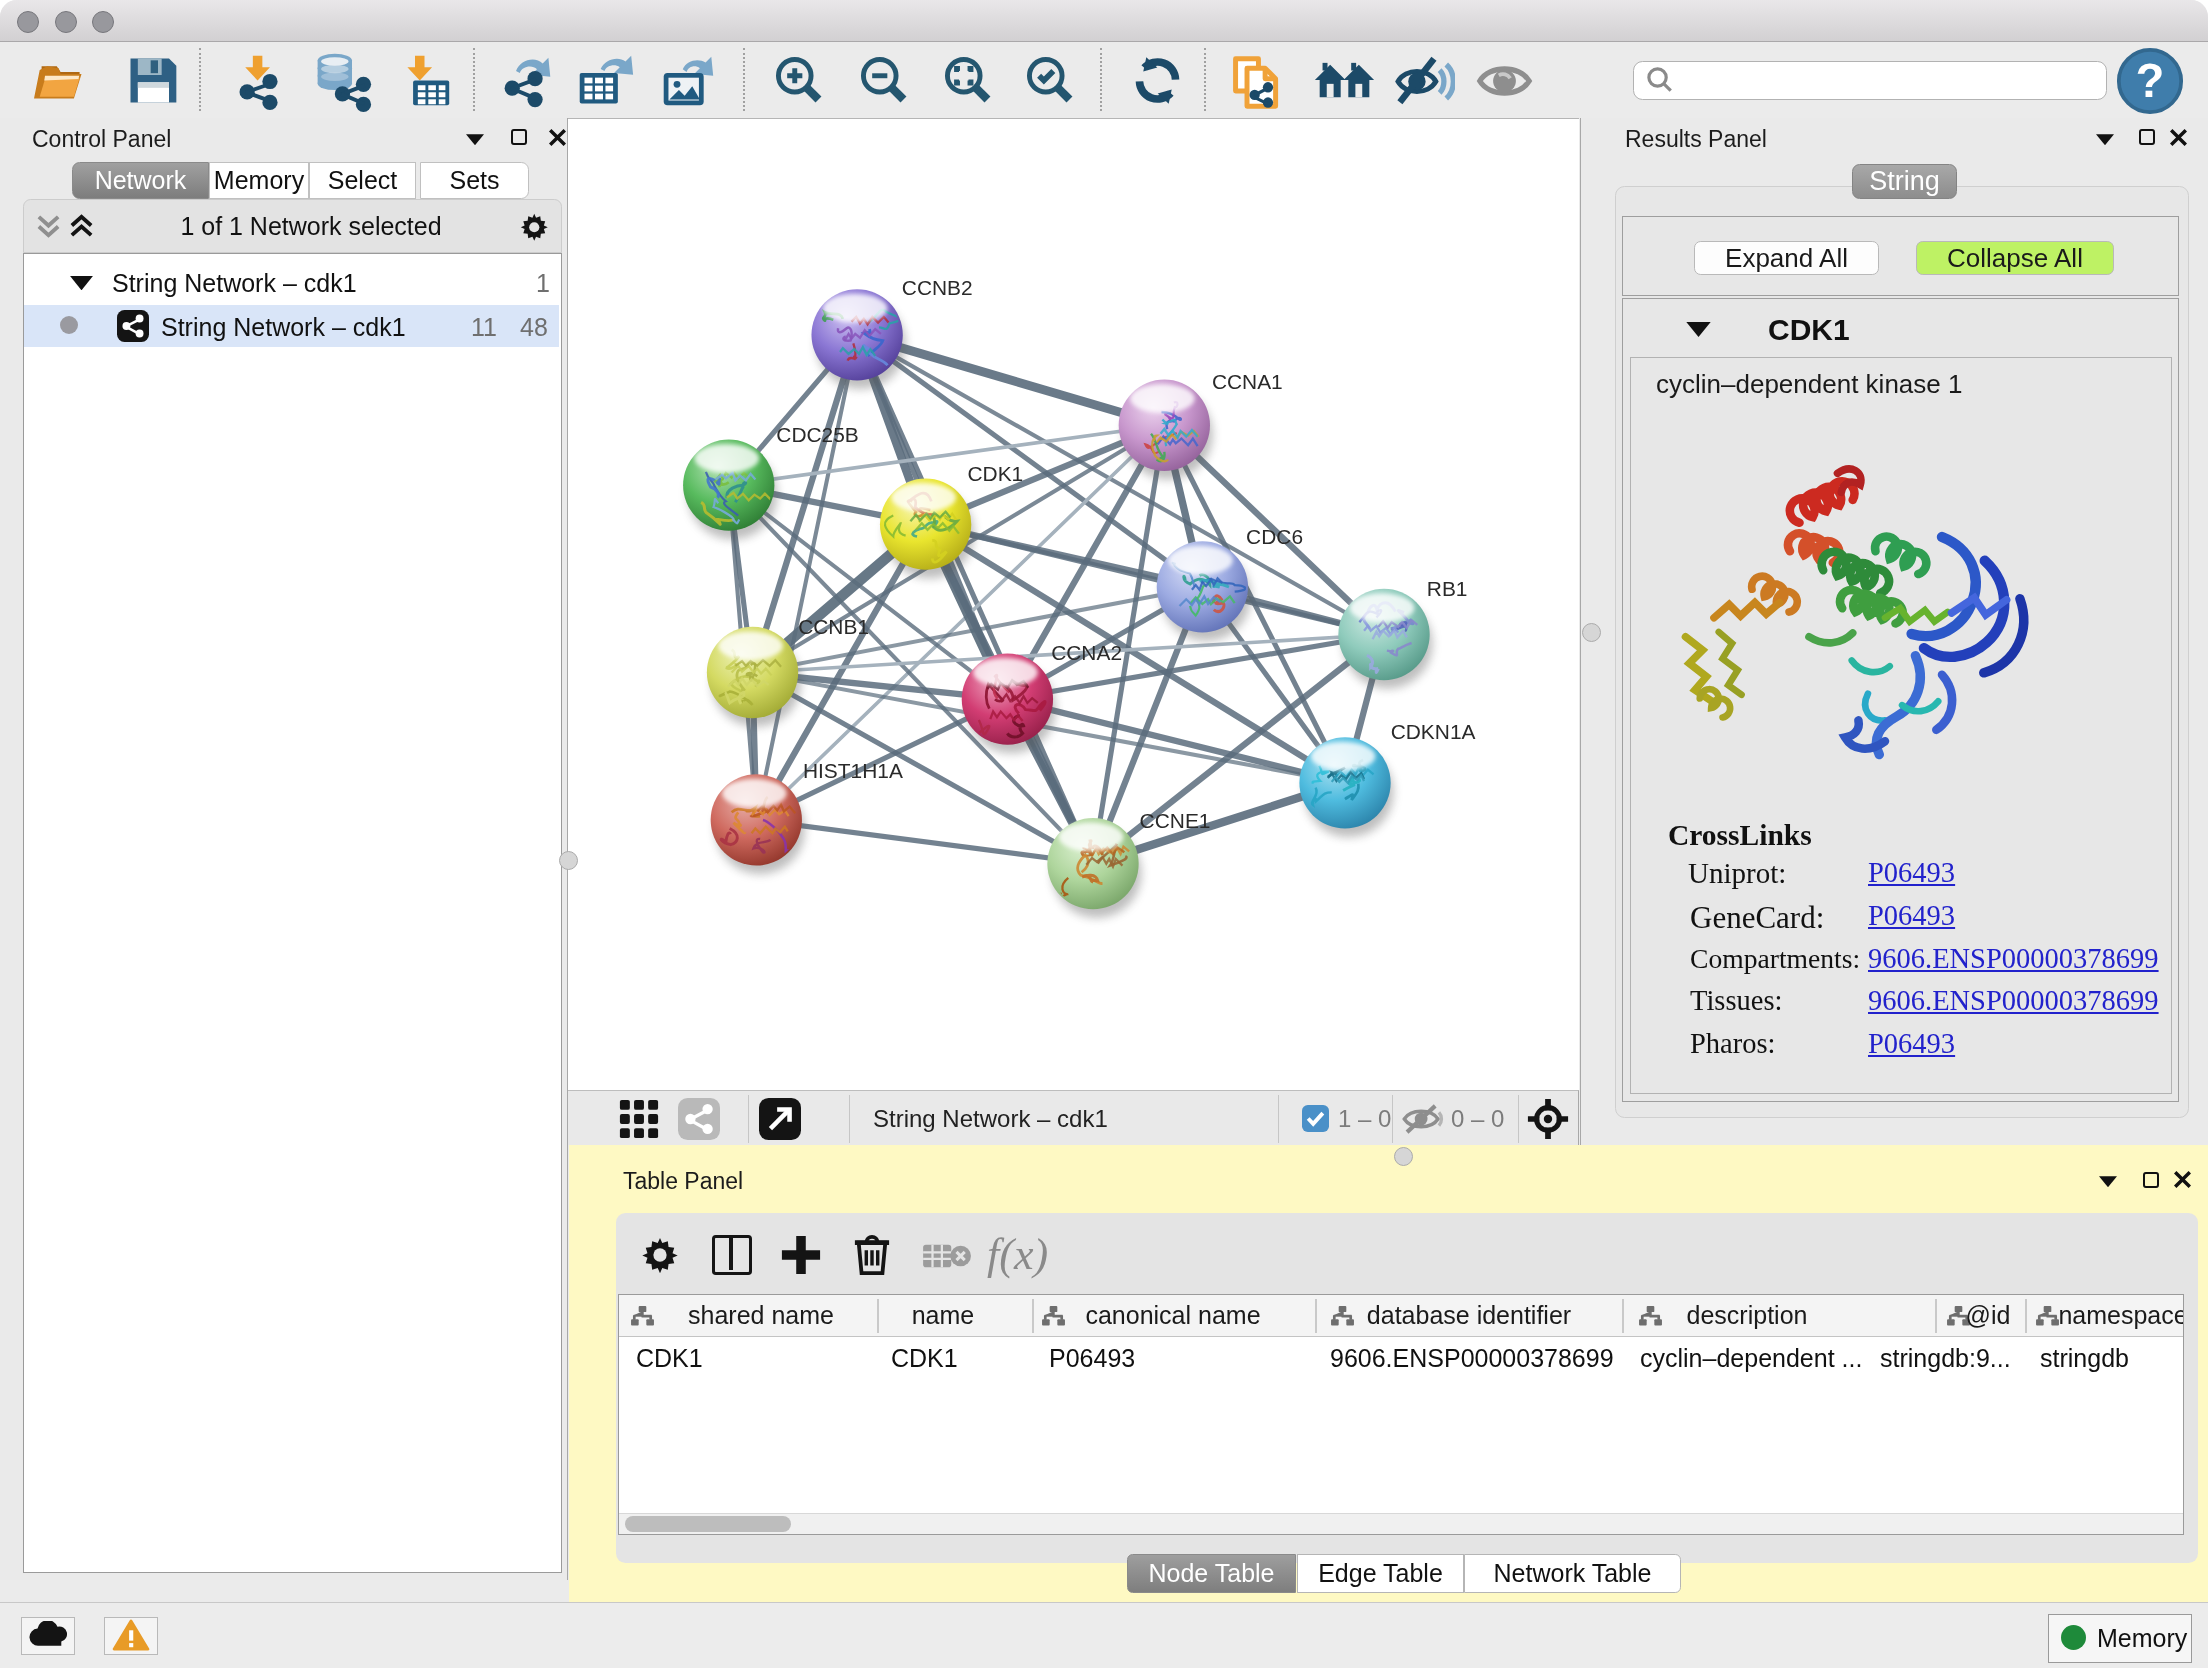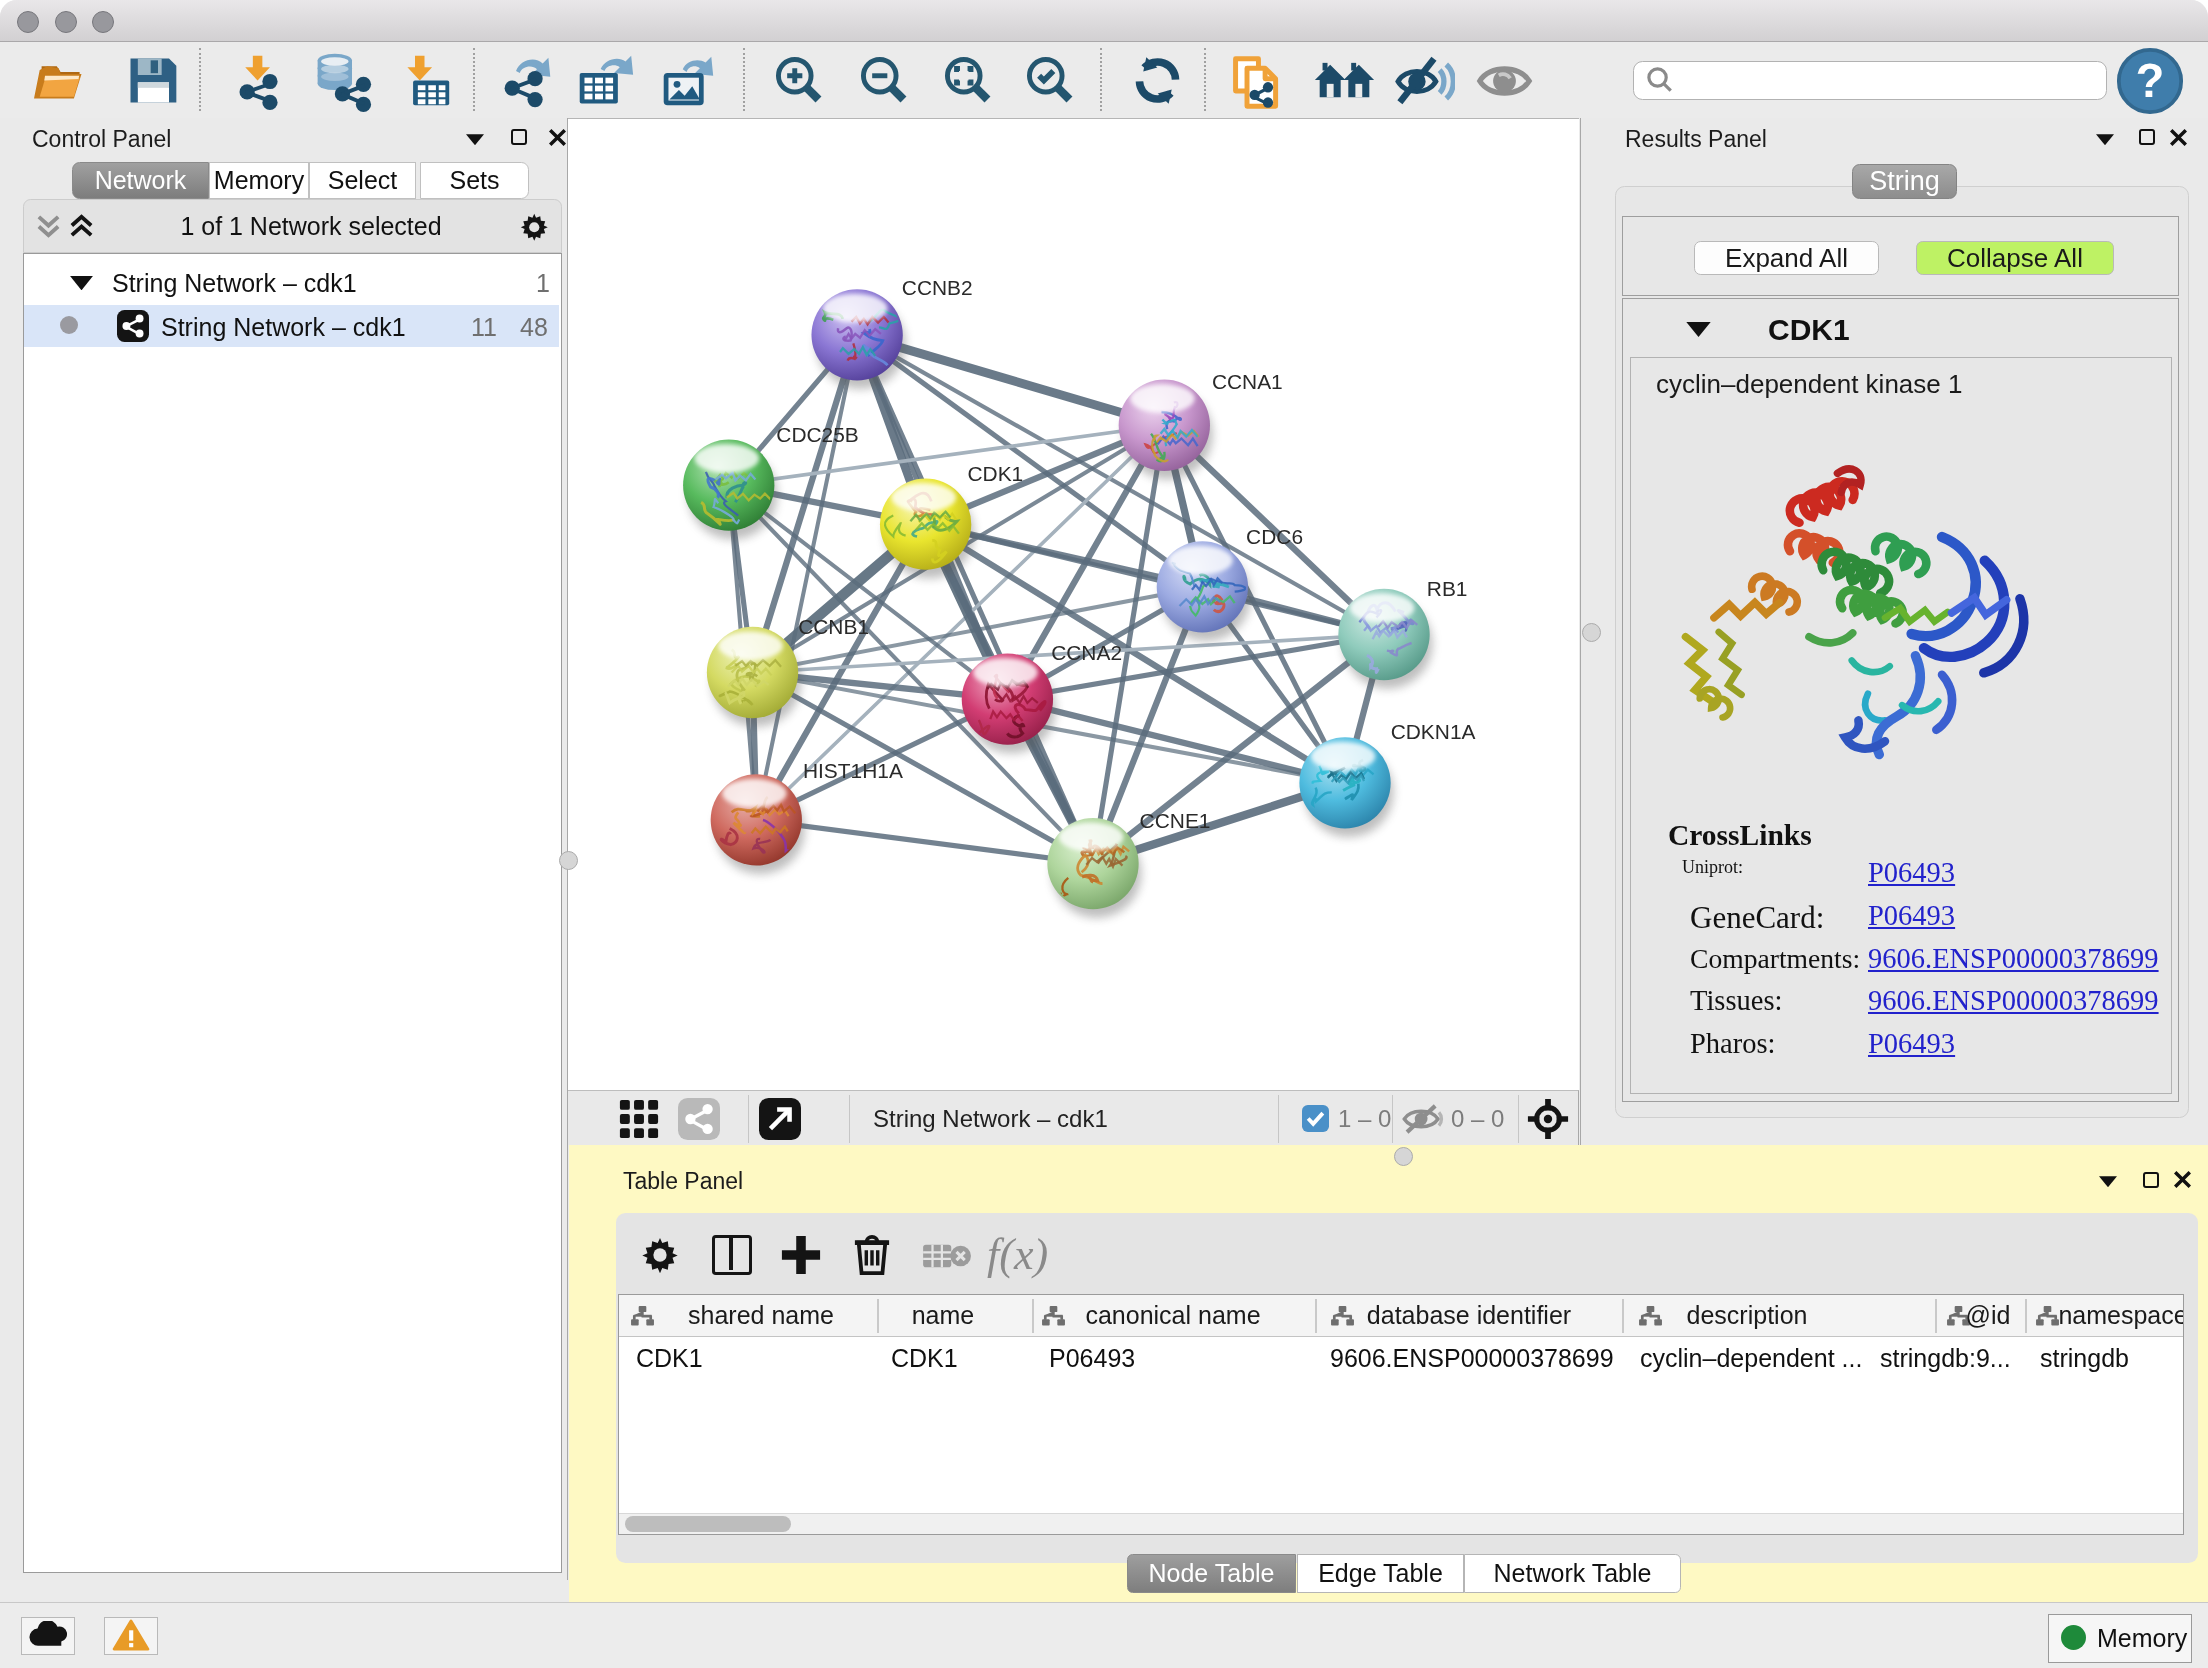--- a/index.html
+++ b/index.html
@@ -740,21 +740,21 @@
         <path d="M345 110 c26 24 28 62 2 86 c-20 18 -48 20 -66 6" fill="none" stroke="#2340bb" stroke-width="11"></path>
         <path d="M382 150 c12 34 -4 68 -38 78" fill="none" stroke="#1d35a8" stroke-width="10"></path>
         <path d="M310 165 l24 -16 12 18 22 -16" fill="none" stroke="#4466dd" stroke-width="8"></path>
         <path d="M272 210 c12 26 2 52 -20 64 c-18 10 -26 24 -18 40" fill="none" stroke="#3c6cd4" stroke-width="10"></path>
         <path d="M240 300 c-16 12 -34 10 -42 -4 c10 -2 16 -8 14 -18" fill="none" stroke="#2f55c0" stroke-width="9"></path>
         <path d="M258 262 c12 10 28 8 38 -4" fill="none" stroke="#28b8b0" stroke-width="7"></path>
         <path d="M300 230 c16 18 14 44 -6 58" fill="none" stroke="#3b5fd0" stroke-width="9"></path>
       </g>
     </svg>
     <div class="serif a" style="left:87px;top:701px;font-size:29.5px;font-weight:bold;color:#111;">CrossLinks</div>
-    <div class="serif a" style="left:101px;top:739px;font-size:18px;color:#111;">Uniprot:</div>
+    <div class="serif a" style="left:107px;top:739px;font-size:29px;color:#111;">Uniprot:</div>
       <a class="serif lnk a" style="left:287px;top:739px;font-size:28.5px;">P06493</a>
     <div class="serif a" style="left:109px;top:782px;font-size:31px;color:#111;">GeneCard:</div>
       <a class="serif lnk a" style="left:287px;top:782px;font-size:28.5px;">P06493</a>
     <div class="serif a" style="left:109px;top:825px;font-size:27.6px;color:#111;">Compartments:</div>
       <a class="serif lnk a" style="left:287px;top:825px;font-size:28.5px;">9606.ENSP00000378699</a>
     <div class="serif a" style="left:109px;top:867px;font-size:28.5px;color:#111;">Tissues:</div>
       <a class="serif lnk a" style="left:287px;top:867px;font-size:28.5px;">9606.ENSP00000378699</a>
     <div class="serif a" style="left:109px;top:910px;font-size:28.5px;color:#111;">Pharos:</div>
       <a class="serif lnk a" style="left:287px;top:910px;font-size:28.5px;">P06493</a>
   </div>

